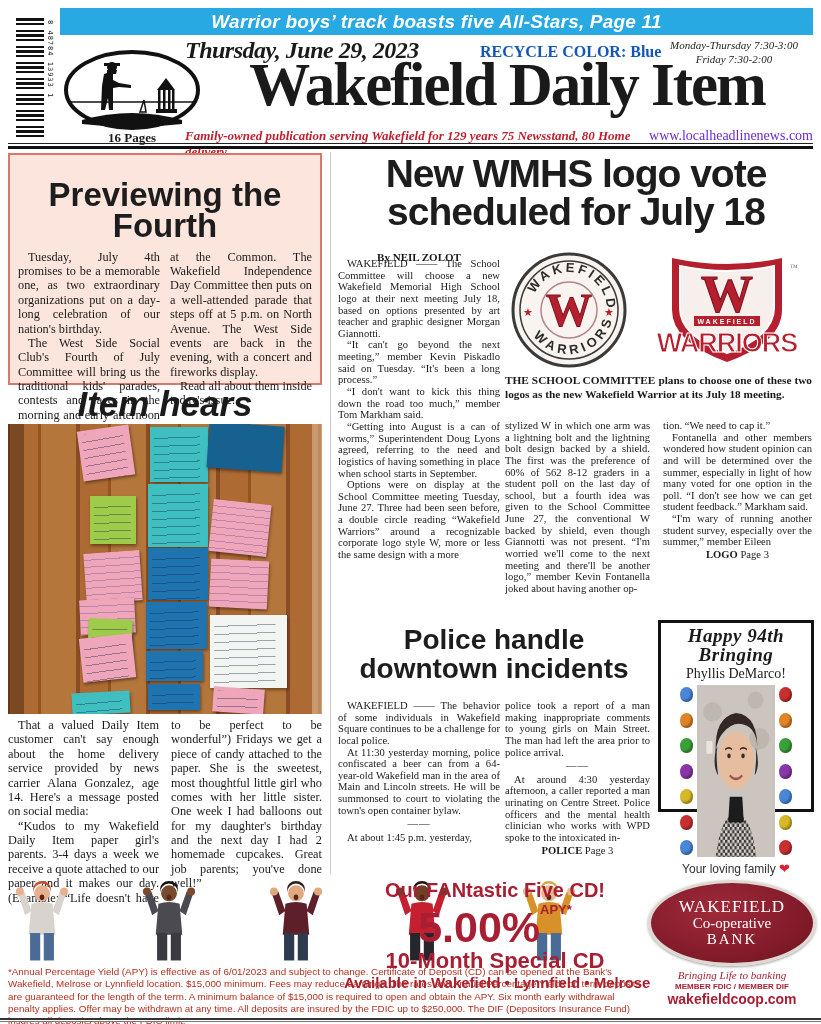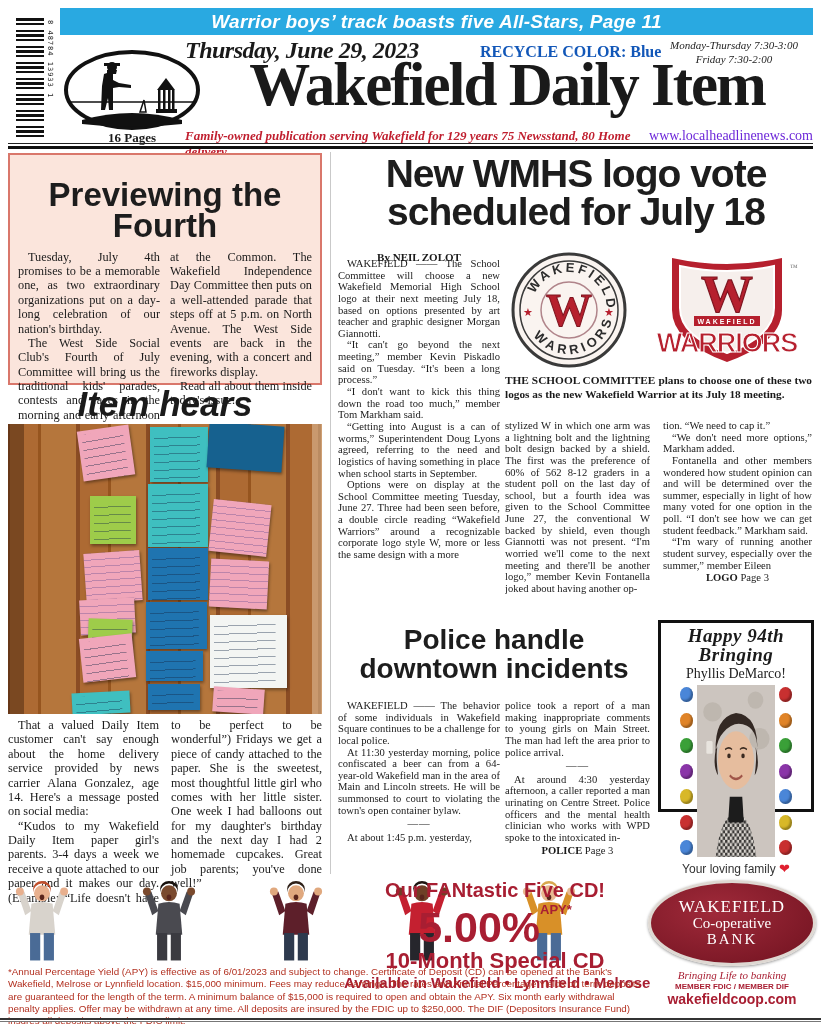--- a/index.html
+++ b/index.html
@@ -255,21 +255,20 @@
     </svg>
   </div>
   <div class="abs caption">THE SCHOOL COMMITTEE plans to choose one of these two logos as the new Wakefield Warrior at its July 18 meeting.</div>
 
   <div class="abs ncol col2">
     <p style="text-indent:0;">stylized W in which one arm was a lightning bolt and the lightning bolt design backed by a shield. The first was the preference of 60% of 562 8-12 graders in a student poll on the last day of school, but a fourth idea was given to the School Committee June 27, the conventional W backed by  shield, even though Giannotti was not present. “I'm worried we'll come to the next meeting and there'll be another logo,” member Kevin Fontanella joked about having another op-</p>
   </div>
 
   <div class="abs ncol col3">
     <p style="text-indent:0;">tion. “We need to cap it.”</p>
-    <p>“We don't need more options,” Markham added.</p>
     <p>Fontanella and other members wondered how student opinion can and will be determined over the summer, especially in light of how many voted for one option in the poll. “I don't see how we can get student feedback.” Markham said.</p>
     <p>“I'm wary of running another student survey, especially over the summer,” member Eileen</p>
     <p class="jumpline"><b>LOGO</b><span> Page 3</span></p>
   </div>
 
   <div class="abs police-hl">Police handle downtown incidents</div>
 
   <div class="abs ncol pcol1">
     <p>WAKEFIELD —— The behavior of some individuals in Wakefield Square continues to be a challenge for local police.</p>
     <p>At 11:30 yesterday morning, police confiscated a beer can from a 64-year-old Wakefield man in the area of Main and Lincoln streets. He will be summonsed to court to violating the town's open container bylaw.</p>

